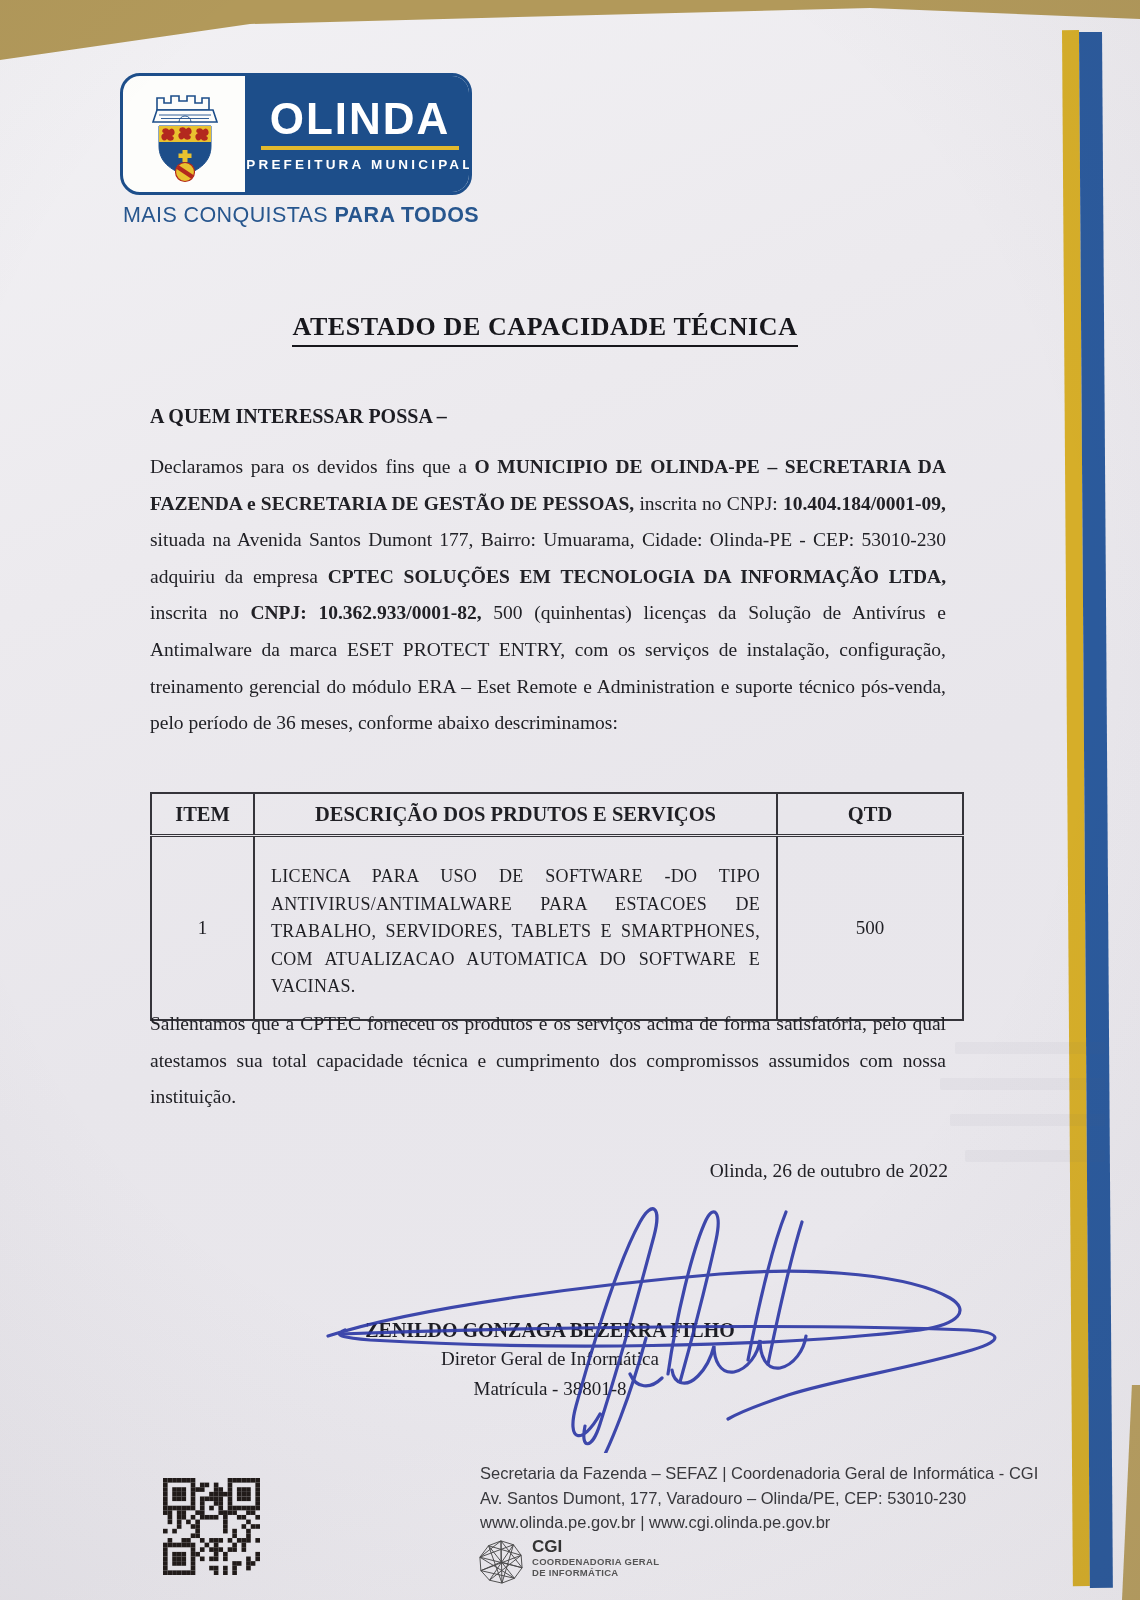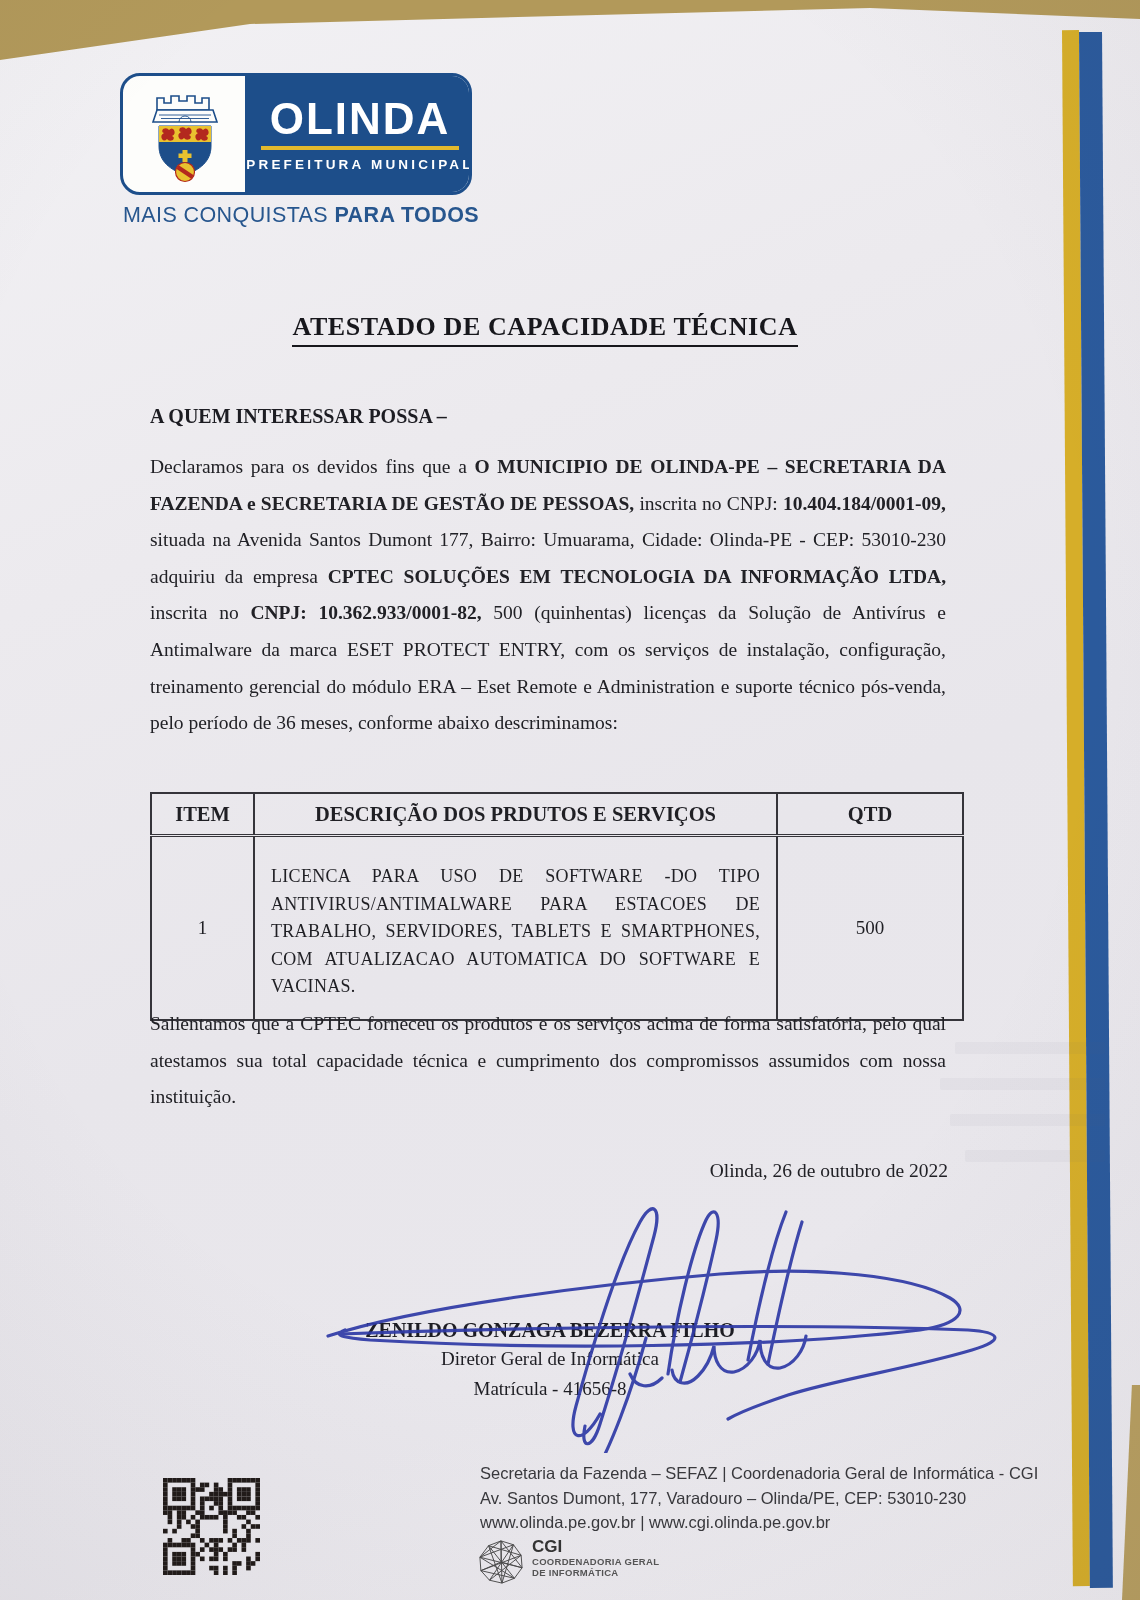--- a/index.html
+++ b/index.html
@@ -152,21 +152,21 @@
     </tbody>
   </table>
 
   <div class="abs para p2">Salientamos que a CPTEC forneceu os produtos e os serviços acima de forma satisfatória, pelo qual atestamos sua total capacidade técnica e cumprimento dos compromissos assumidos com nossa instituição.</div>
 
   <div class="abs date-line">Olinda, 26 de outubro de 2022</div>
 
   <div class="abs sig-block">
     <div class="sig-name">ZENILDO GONZAGA BEZERRA FILHO</div>
     <div class="sig-role">Diretor Geral de Informática</div>
-    <div class="sig-mat">Matrícula - 41656-8</div>
+    <div class="sig-mat">Matrícula - 38801-8</div>
   </div>
 
   <svg class="abs sig-svg" width="710" height="275" viewBox="0 0 710 275">
     <g fill="none" stroke="#2f3aa6" stroke-width="3.2" stroke-linecap="round" opacity=".92">
       <path d="M28 158 C 120 128, 300 106, 420 96 C 520 88, 612 98, 650 120 C 670 132, 660 146, 620 152 C 470 170, 240 172, 70 162 C 48 160, 30 158, 45 152"></path>
       <path d="M40 156 C 260 148, 520 146, 668 152 C 700 154, 706 162, 672 172 C 608 191, 538 201, 488 217 C 458 227, 440 234, 428 241"></path>
       <path d="M300 236 C 282 268, 266 264, 276 228 C 292 170, 318 84, 340 44 C 352 22, 362 28, 354 58 C 338 118, 316 196, 300 246 C 292 272, 280 272, 285 248"></path>
       <path d="M368 196 C 376 140, 392 72, 406 42 C 414 26, 422 34, 416 62 C 404 116, 390 168, 380 204"></path>
       <path d="M448 182 C 460 120, 474 64, 486 34"></path>
       <path d="M468 186 C 480 128, 492 76, 502 44"></path>

